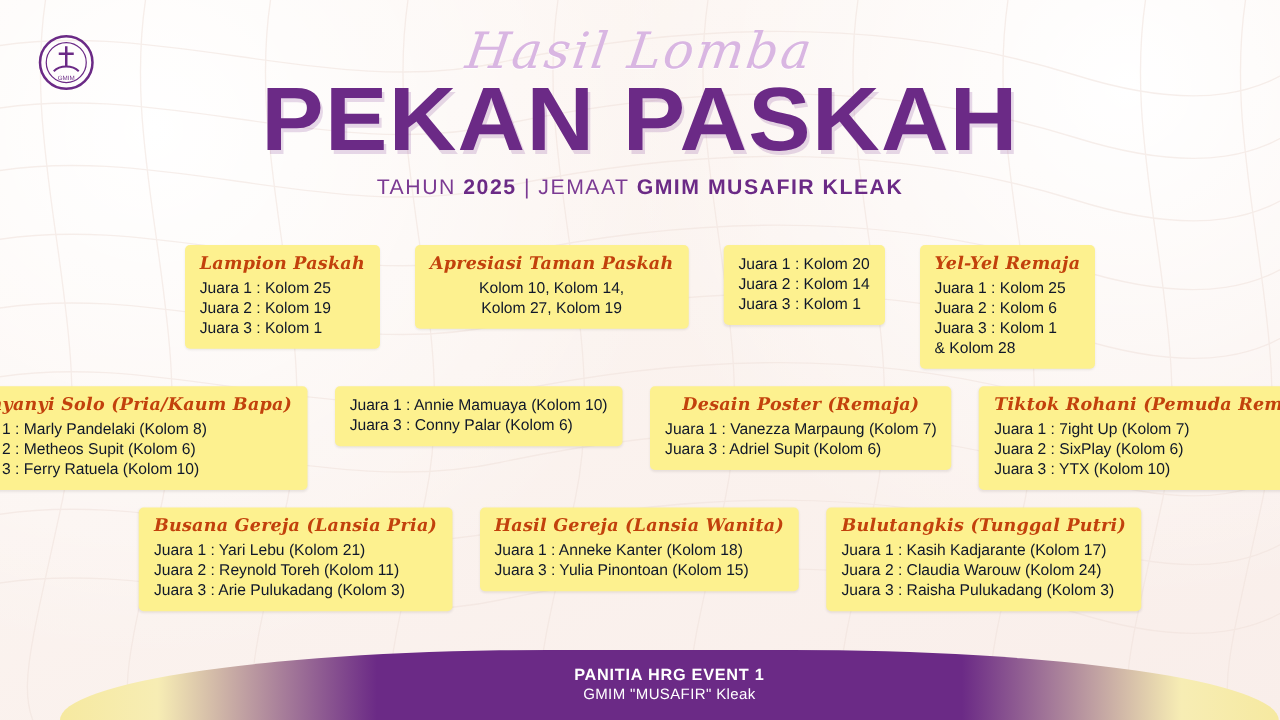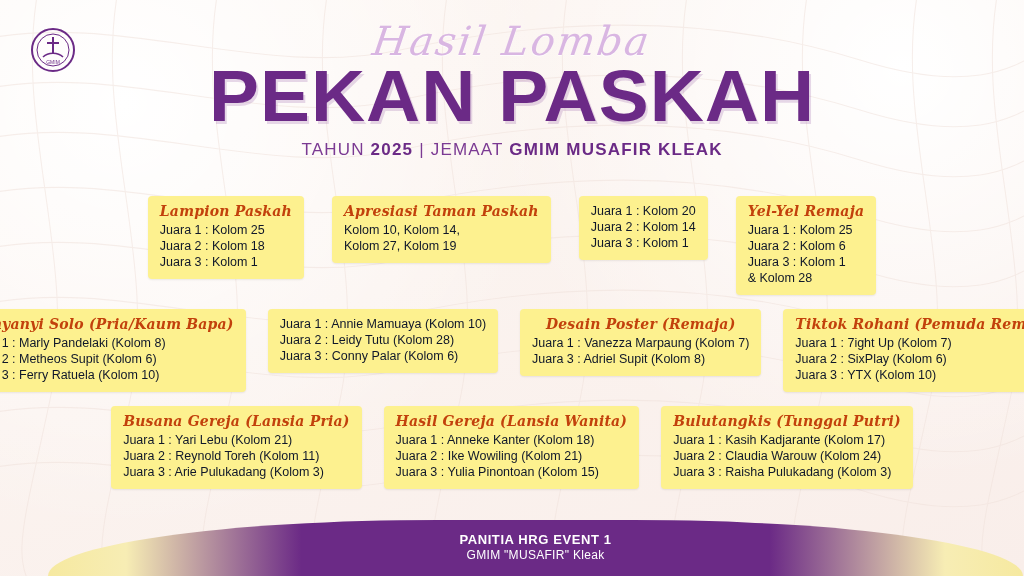--- a/index.html
+++ b/index.html
@@ -80,21 +80,21 @@
     white-space:nowrap;
     margin-bottom:3px;
     letter-spacing:.2px;
   }
   .card .line{
     font-size:12.5px;
     color:#0f172a;
     line-height:16px;
     white-space:nowrap;
   }
-  .card.center .line{text-align:left;}
+  .card.center .line{text-align:center;}
   .card .line.small{font-size:11px;}
 
   
   .footer{
     position:absolute;left:0;right:1px;bottom:0;height:56px;
     background:linear-gradient(90deg,#f6e9a0 0%,#f7edb4 8%,#6b2a86 26%,#6b2a86 74%,#f7edb4 92%,#f6e9a0 100%);
     border-top-left-radius:40% 100%;
     border-top-right-radius:40% 100%;
     margin-left:48px;
   }
@@ -152,21 +152,21 @@
       <span class="light">TAHUN </span><span class="bold">2025</span><span class="light"> | JEMAAT </span><span class="bold">GMIM MUSAFIR KLEAK</span>
     </div>
   </div>
 
   <div class="grid">
 
     <div class="row r1">
       <div class="card">
         <div class="title">Lampion Paskah</div>
         <div class="line">Juara 1 : Kolom 25</div>
-        <div class="line">Juara 2 : Kolom 18</div>
+        <div class="line">Juara 2 : Kolom 19</div>
         <div class="line">Juara 3 : Kolom 1</div>
       </div>
 
       <div class="card center">
         <div class="title">Apresiasi Taman Paskah</div>
         <div class="line">Kolom 10, Kolom 14,</div>
         <div class="line">Kolom 27, Kolom 19</div>
       </div>
 
       <div class="card">
@@ -187,28 +187,27 @@
     <div class="row r2">
       <div class="card">
         <div class="title">Menyanyi Solo (Pria/Kaum Bapa)</div>
         <div class="line">Juara 1 : Marly Pandelaki (Kolom 8)</div>
         <div class="line">Juara 2 : Metheos Supit (Kolom 6)</div>
         <div class="line">Juara 3 : Ferry Ratuela (Kolom 10)</div>
       </div>
 
       <div class="card">
         <div class="line">Juara 1 : Annie Mamuaya (Kolom 10)</div>
-        <div class="line">Juara 2 : Leidy Tutu (Kolom 28)</div>
         <div class="line">Juara 3 : Conny Palar (Kolom 6)</div>
       </div>
 
       <div class="card">
         <div class="title">Desain Poster (Remaja)</div>
         <div class="line">Juara 1 : Vanezza Marpaung (Kolom 7)</div>
-        <div class="line">Juara 3 : Adriel Supit (Kolom 8)</div>
+        <div class="line">Juara 3 : Adriel Supit (Kolom 6)</div>
       </div>
 
       <div class="card">
         <div class="title">Tiktok Rohani (Pemuda Remaja)</div>
         <div class="line">Juara 1 : 7ight Up (Kolom 7)</div>
         <div class="line">Juara 2 : SixPlay (Kolom 6)</div>
         <div class="line">Juara 3 : YTX (Kolom 10)</div>
       </div>
     </div>
 
@@ -216,21 +215,20 @@
       <div class="card">
         <div class="title">Busana Gereja (Lansia Pria)</div>
         <div class="line">Juara 1 : Yari Lebu (Kolom 21)</div>
         <div class="line">Juara 2 : Reynold Toreh (Kolom 11)</div>
         <div class="line">Juara 3 : Arie Pulukadang (Kolom 3)</div>
       </div>
 
       <div class="card">
         <div class="title">Hasil Gereja (Lansia Wanita)</div>
         <div class="line">Juara 1 : Anneke Kanter (Kolom 18)</div>
-        <div class="line">Juara 2 : Ike Wowiling (Kolom 21)</div>
         <div class="line">Juara 3 : Yulia Pinontoan (Kolom 15)</div>
       </div>
 
 
       <div class="card">
         <div class="title">Bulutangkis (Tunggal Putri)</div>
         <div class="line">Juara 1 : Kasih Kadjarante (Kolom 17)</div>
         <div class="line">Juara 2 : Claudia Warouw (Kolom 24)</div>
         <div class="line">Juara 3 : Raisha Pulukadang (Kolom 3)</div>
       </div>

